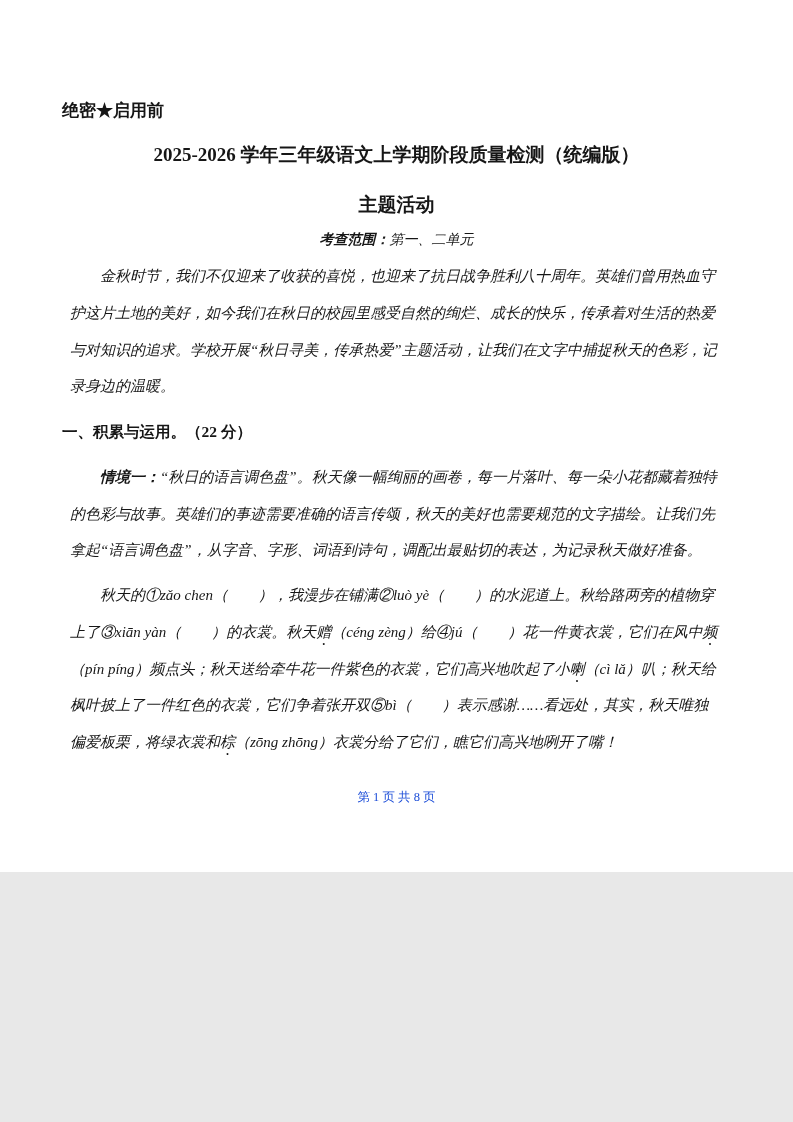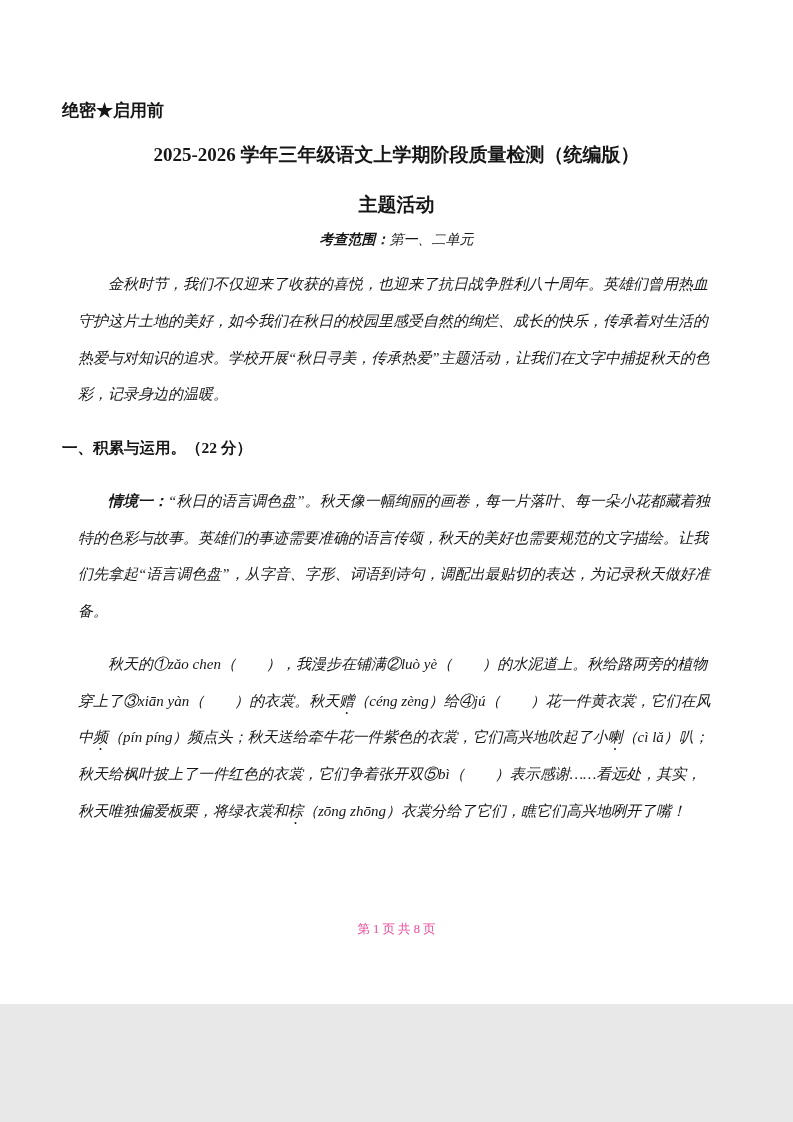--- a/index.html
+++ b/index.html
@@ -1,19 +1,19 @@
 <!DOCTYPE html>
 <html><head>
 <meta charset="utf-8">
 <style>
   html, body { margin: 0; padding: 0; background: #e8e8e8; }
   .page {
     position: relative;
     width: 793px;
-    height: 1004px;
+    height: 872px;
     margin: 0 auto;
     background: #ffffff;
     box-sizing: border-box;
     padding: 100px 62px 0 62px;
     font-family: "Liberation Serif", "DejaVu Serif", serif;
     color: #161616;
     overflow: hidden;
   }
   .security {
     font-size: 17px;
@@ -45,21 +45,21 @@
   .notice-box {
     margin-top: 11px;
     border: 1px dashed #8a8a8a;
     padding: 5px 8px 4px 8px;
     font-size: 15px;
     line-height: 2.17;
   }
   .notice-heading { font-weight: bold; }
   .notice-box p { margin: 0; text-indent: 2em; }
   .body-text { font-size: 15px; line-height: 2.45; }
-  p.para { margin: 16px; text-indent: 2em; }
+  p.para { margin: 8px; text-indent: 2em; }
   .kai { font-style: italic; }
   .bold { font-weight: bold; }
   .section-heading {
     margin: 0;
     font-size: 15.5px;
     font-weight: bold;
     line-height: 2.45;
   }
   .em-dot {
     -webkit-text-emphasis: dot;
@@ -67,21 +67,21 @@
     text-emphasis: dot;
     text-emphasis-position: under right;
   }
   .footer {
     position: absolute;
     left: 0;
     bottom: 66px;
     width: 100%;
     text-align: center;
     font-size: 12.5px;
-    color: #ec4899;
+    color: #1d4ed8;
   }
 </style>
 </head>
 <body>
 
 <div class="page">
 
   <div class="security">绝密★启用前</div>
 
   <h1 class="title">2025-2026 学年三年级语文上学期阶段质量检测（统编版）</h1>

